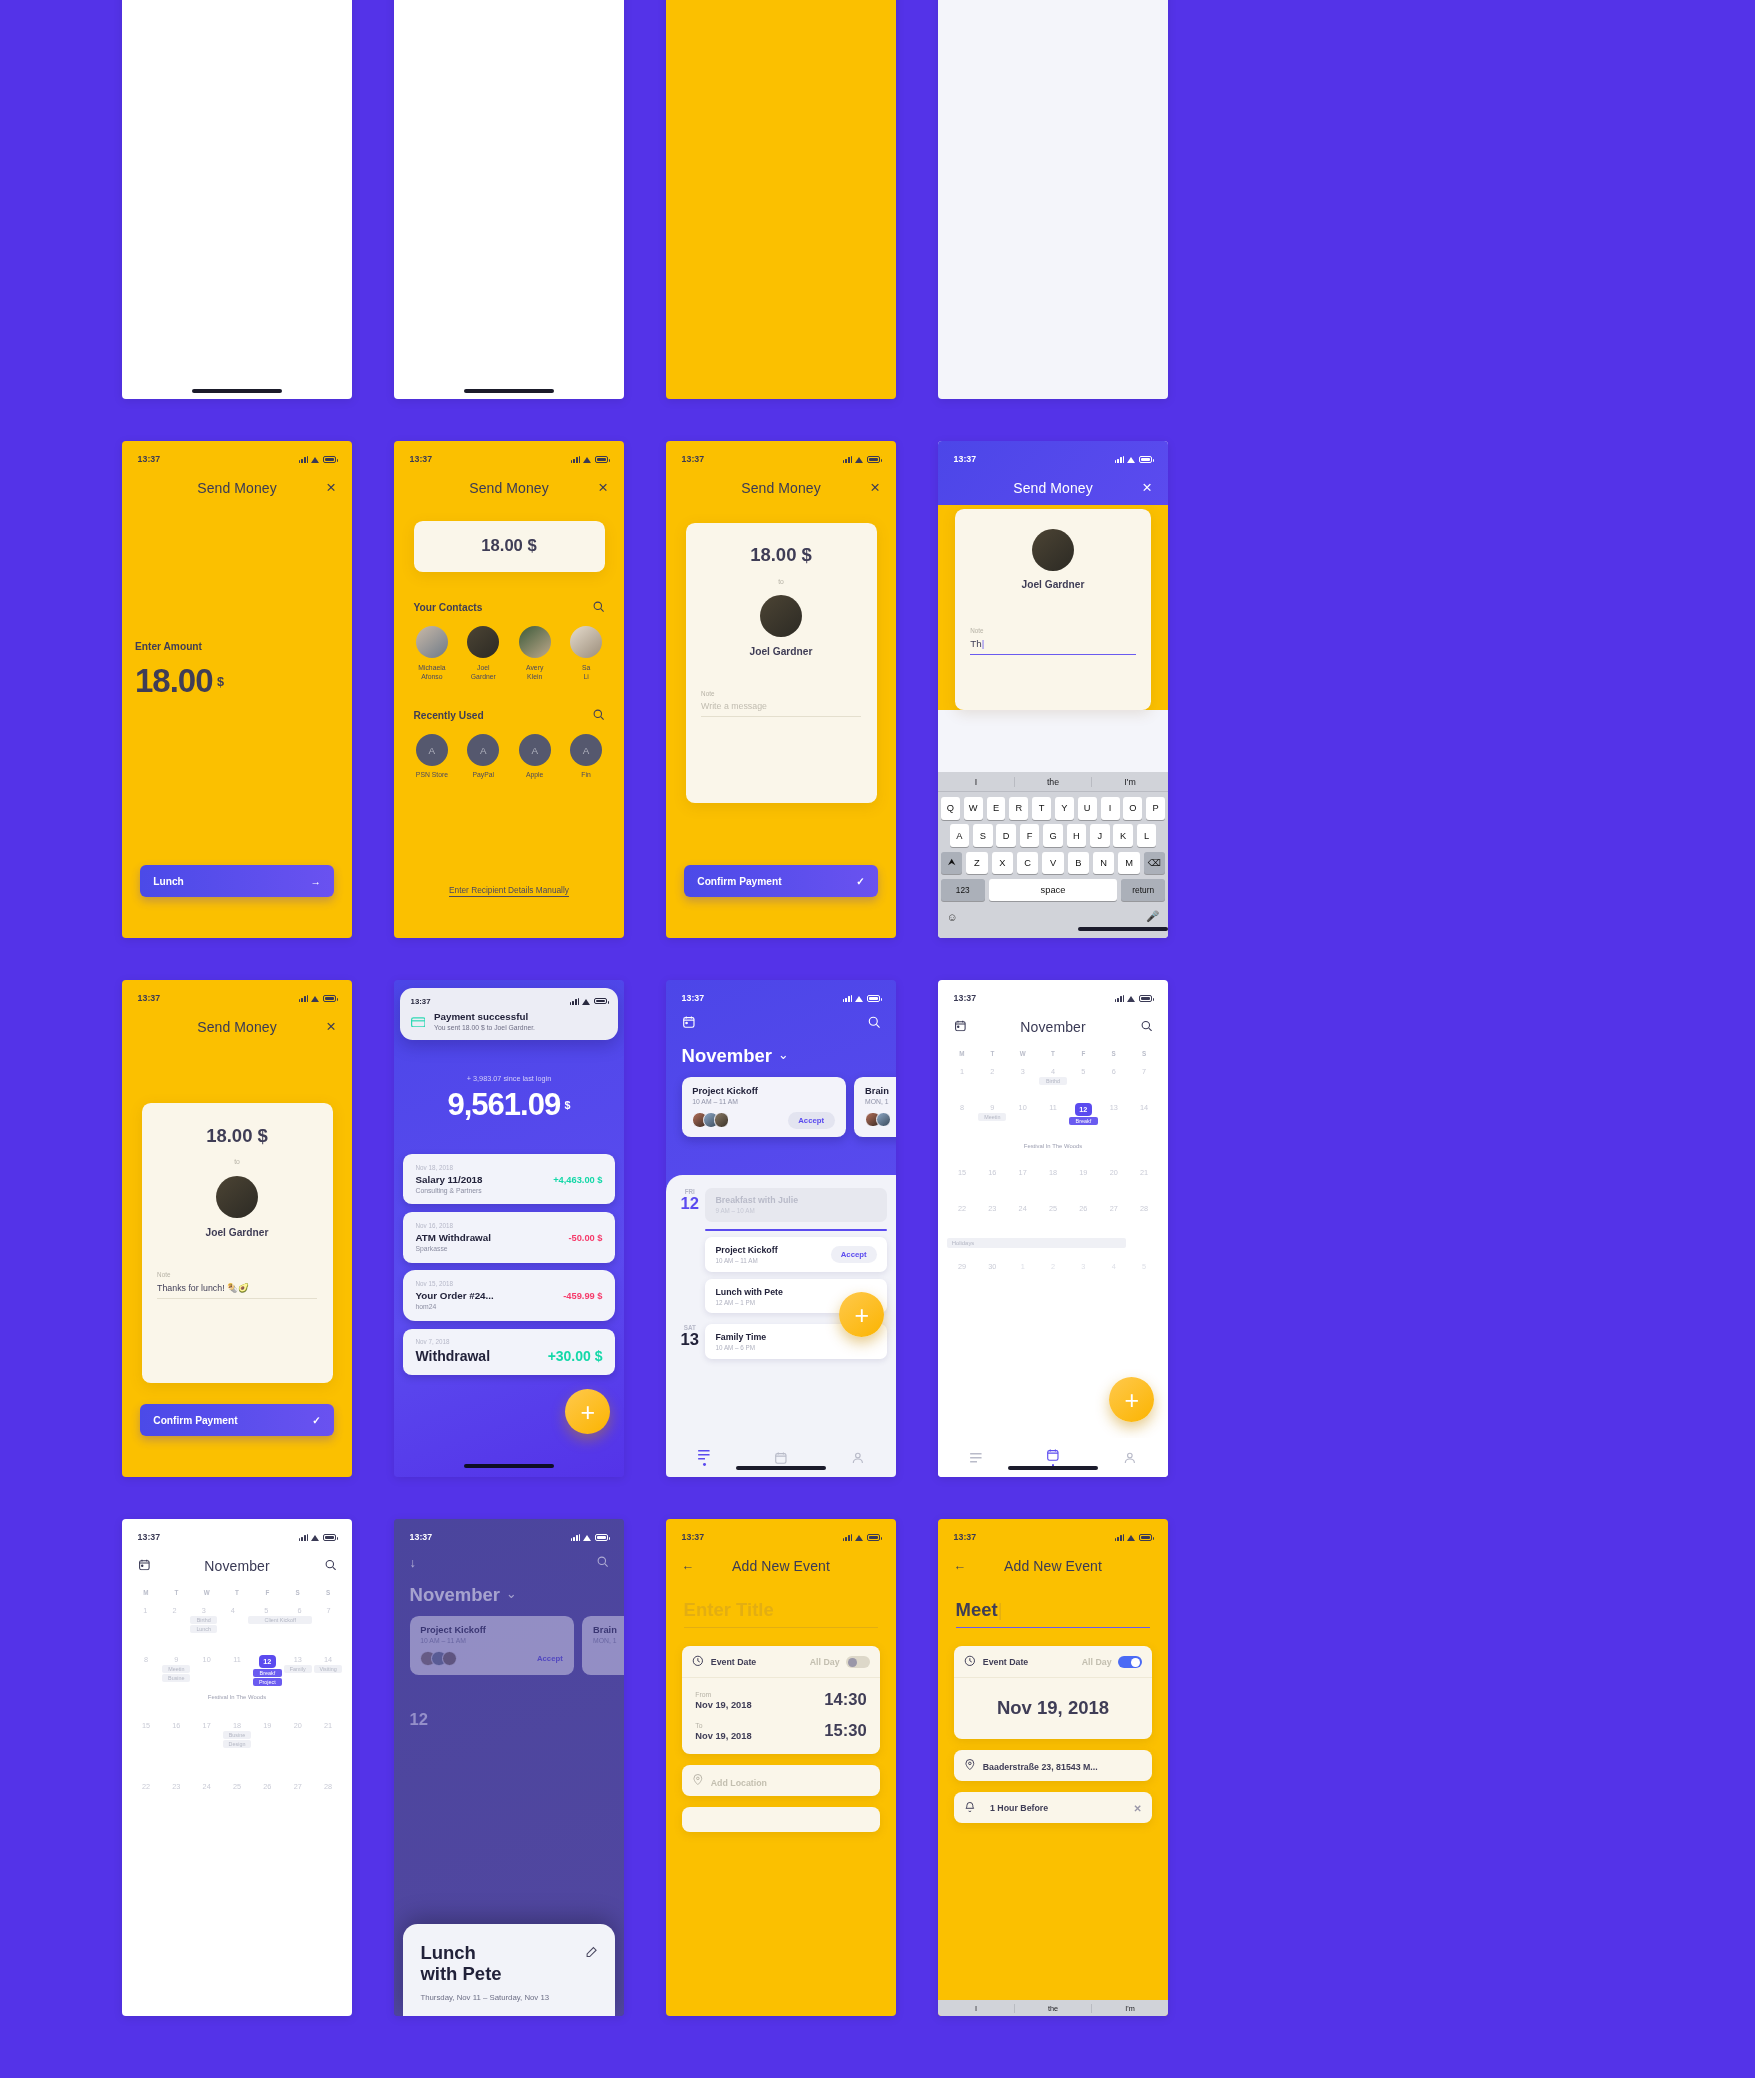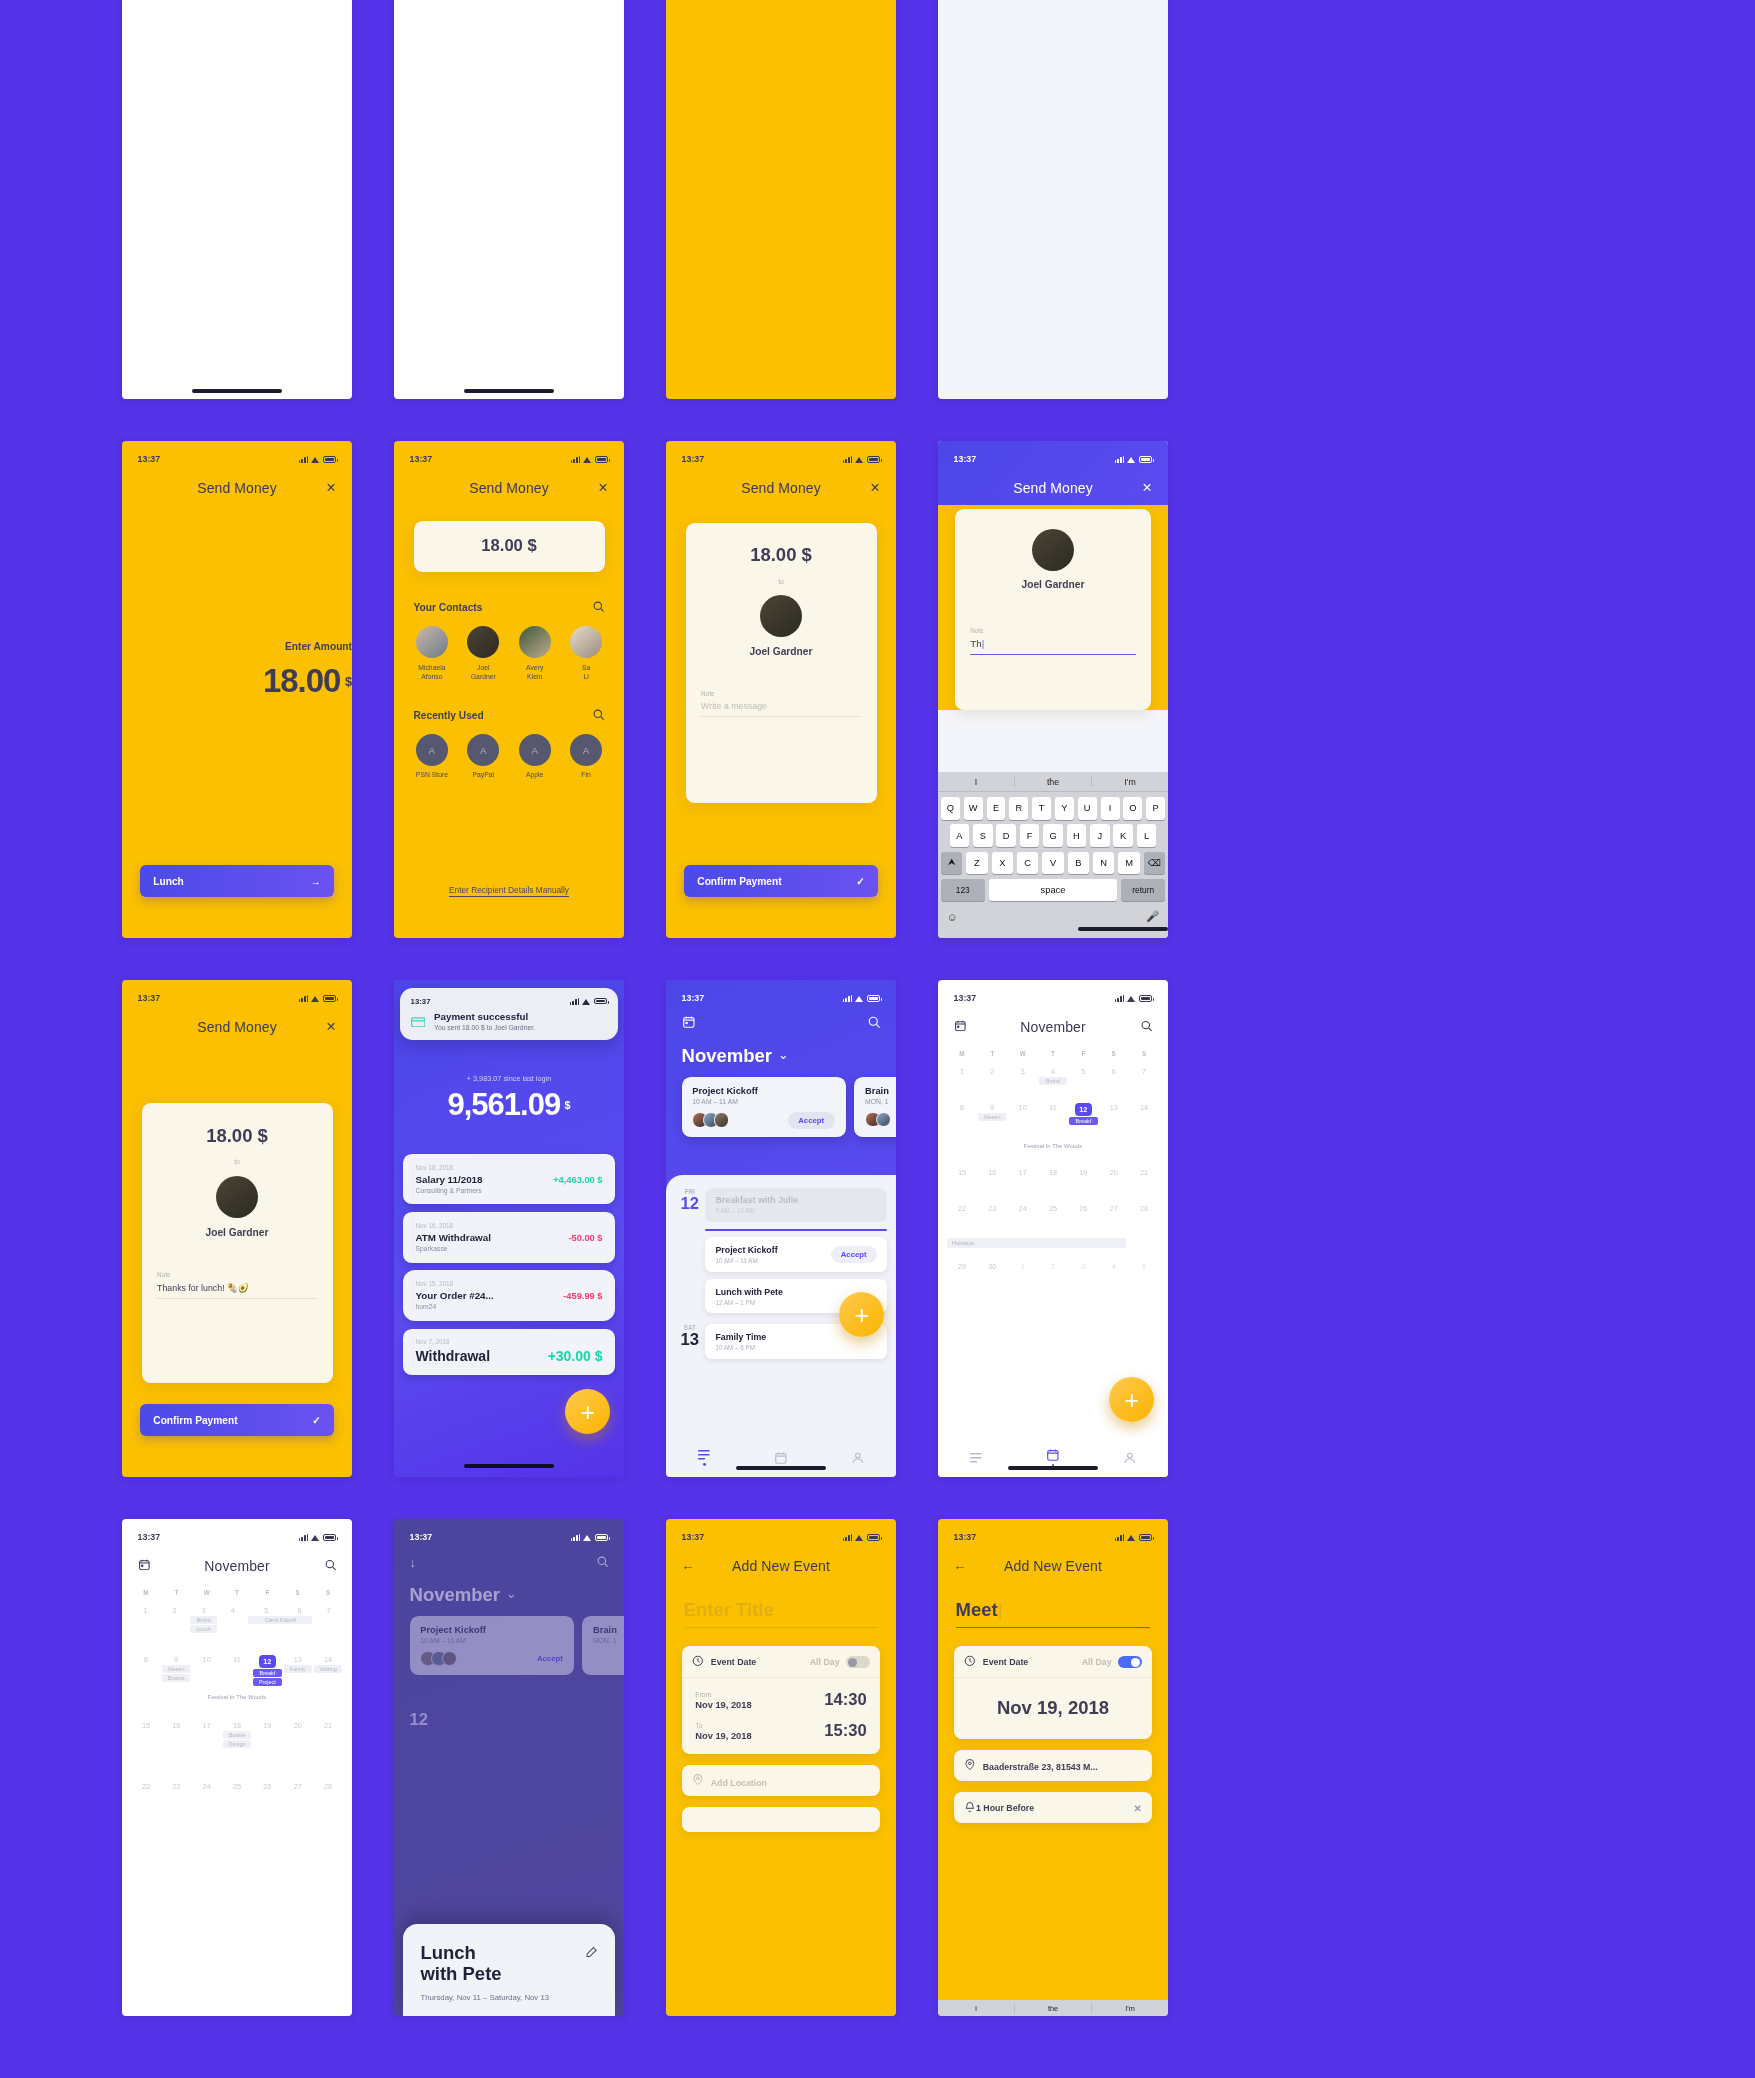--- a/index.html
+++ b/index.html
@@ -164,21 +164,21 @@
           <span class="wifi"></span>
           <span class="batt">
             <i></i>
           </span>
         </span>
     </div>
     <div class="navbar">
       <span class="title">Send Money</span>
       <span class="nav-right">✕</span>
     </div>
-    <div style="position:absolute;top:200px;left:0;right:0;text-align:right">
+    <div style="position:absolute;top:200px;left:13px;right:0;text-align:left">
       <div class="sec-title">Enter Amount</div>
       <div style="margin-top:9.8px">
         <span class="amount-big">18.00</span>
         <span class="cur">$</span>
       </div>
     </div>
     <div style="position:absolute;bottom:41px;left:17.6px;right:17.6px">
       <div class="btn">
         <span>Lunch</span>
         <span>→</span>
@@ -1167,21 +1167,21 @@
           <svg width="11.7" height="11.7" viewBox="0 0 24 24" fill="none" stroke="#3F3D56" stroke-width="2">
               <path d="M12 22s8-7 8-13a8 8 0 1 0-16 0c0 6 8 13 8 13z"></path>
               <circle cx="12" cy="9" r="2.6"></circle>
             </svg>
         </span>
         <span>Baaderstraße 23, 81543 M...</span>
       </div>
     </div>
     <div class="evt-card" style="margin:10.7px 15.6px 0">
       <div class="evt-row" style="justify-content:space-between">
-        <span style="display:flex;align-items:center;gap:0">
+        <span style="display:flex;align-items:center;gap:14px">
           <span>
             <svg width="11.7" height="11.7" viewBox="0 0 24 24" fill="none" stroke="#3F3D56" stroke-width="2">
                 <path d="M6 9a6 6 0 0 1 12 0c0 5 2 6 2 6H4s2-1 2-6z"></path>
                 <path d="M10 20a2 2 0 0 0 4 0"></path>
               </svg>
           </span>
           <span>1 Hour Before</span>
         </span>
         <span style="color:#9A97A8;font-size:9.8px">✕</span>
       </div>

